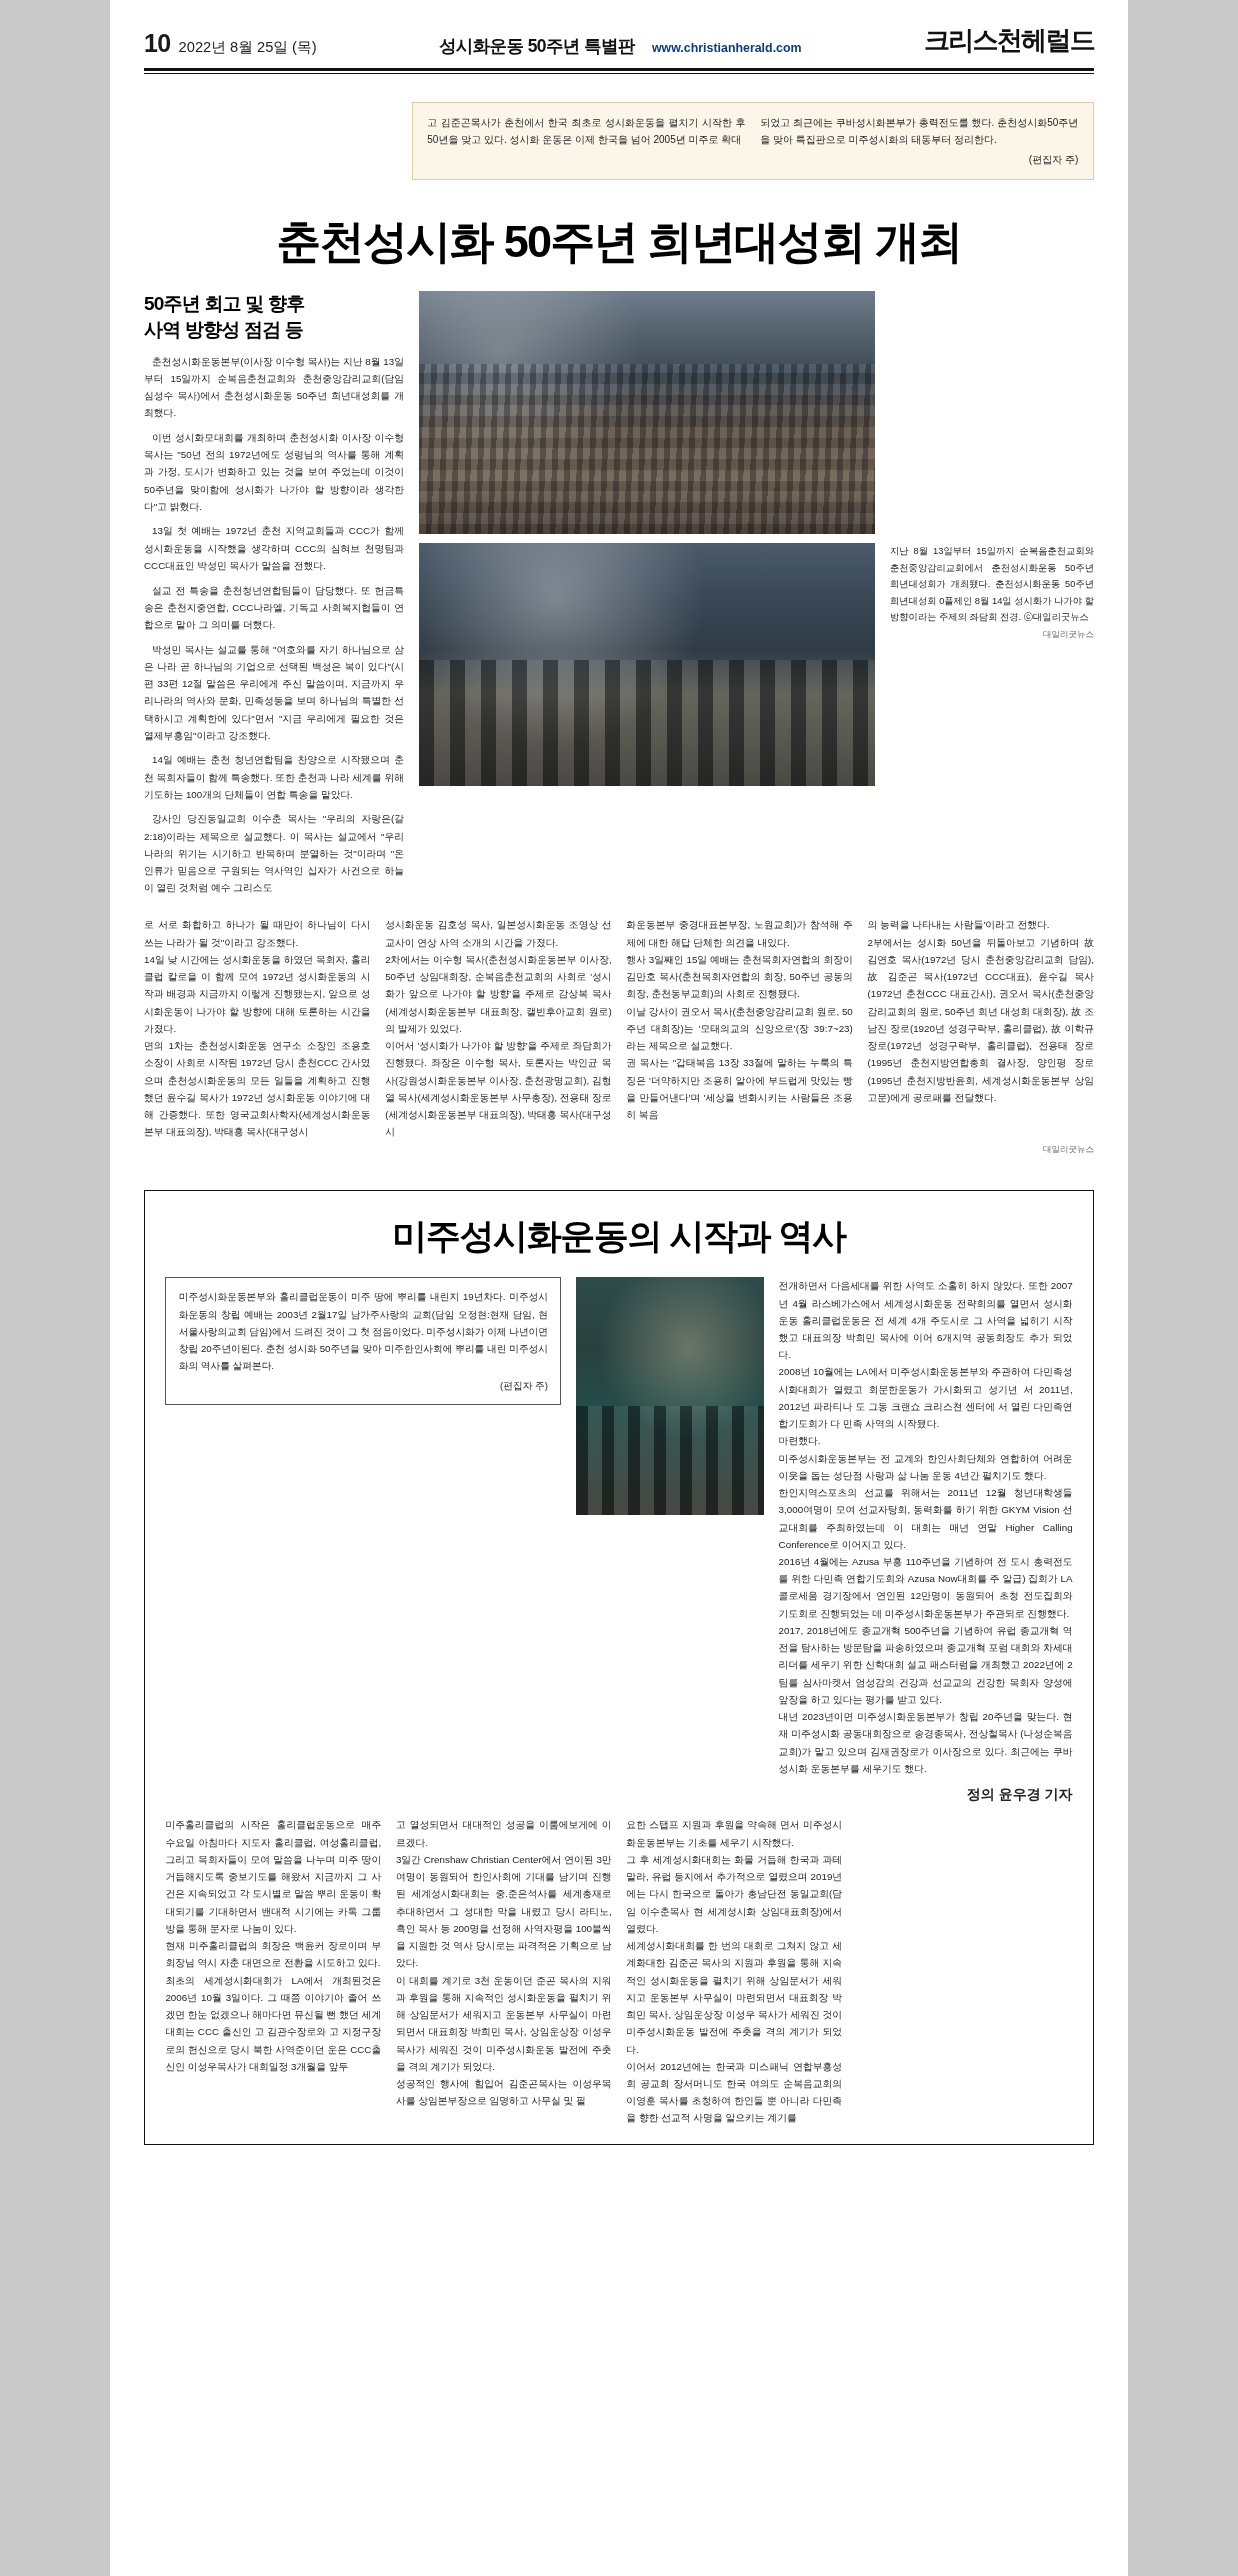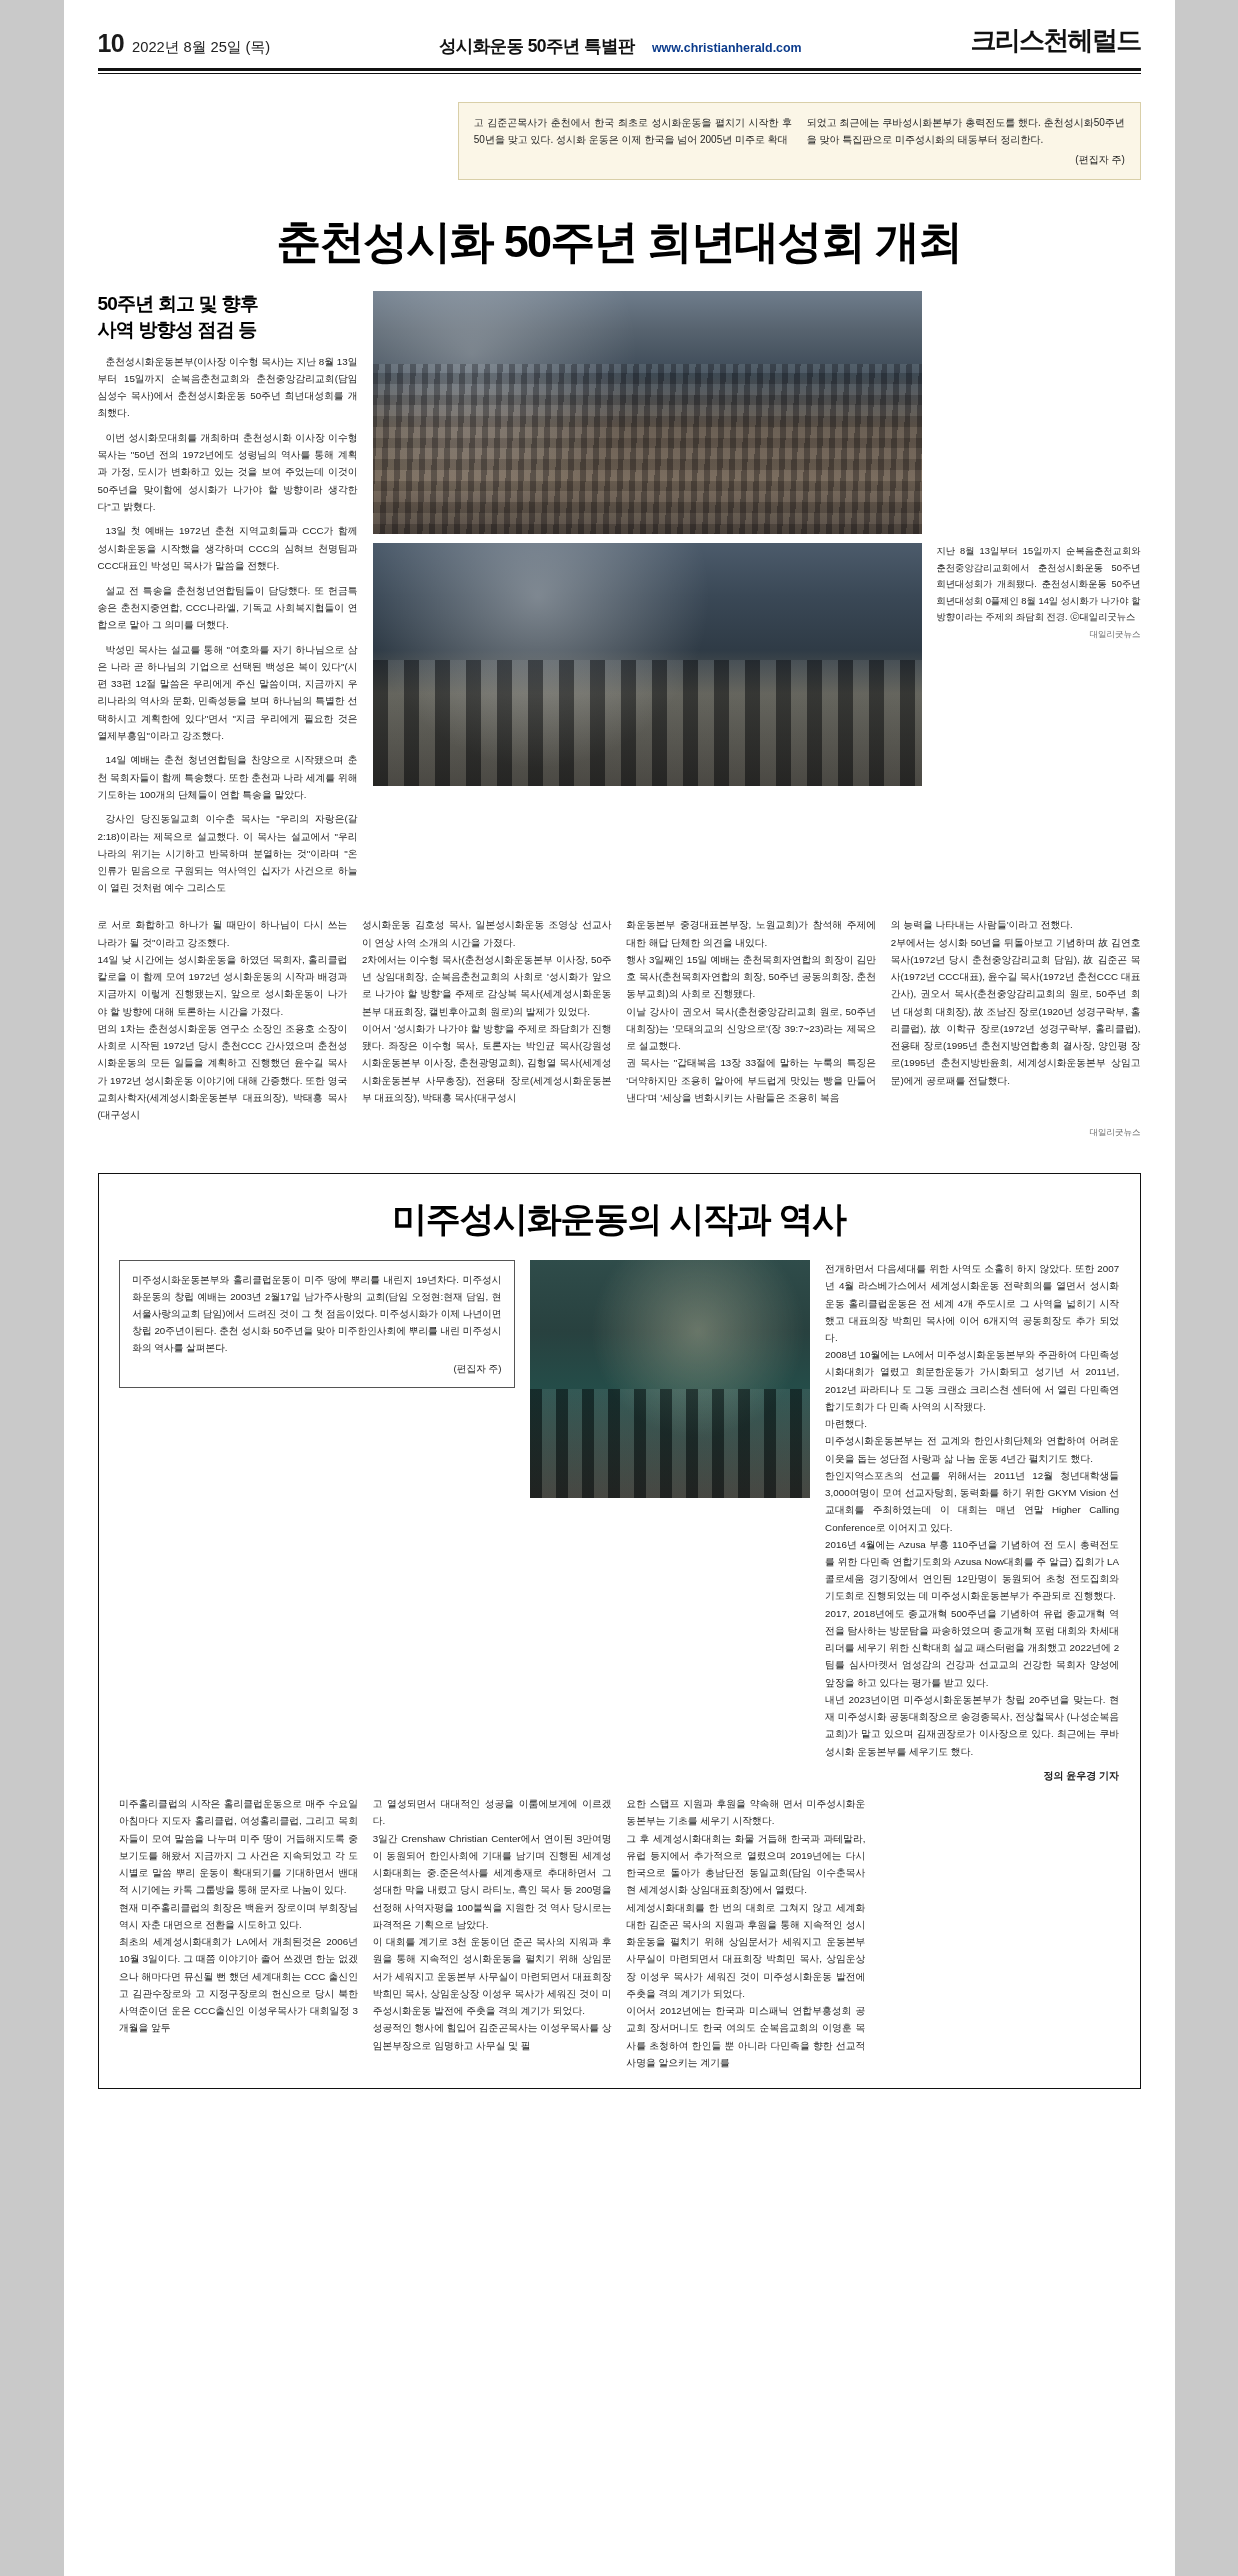--- a/index.html
+++ b/index.html
@@ -1,18 +1,18 @@
 <!DOCTYPE html>
 <html style="font-size:9px"><head>
 <meta charset="utf-8">
 <style>
   html,body{margin:0;padding:0;background:#c9c9c9;}
   body{font-family:"Liberation Sans", sans-serif;}
   .page{
-    width:1111px;min-height:2576px;background:#ffffff;margin:0 auto;position:relative;
+    width:1018px;min-height:2576px;background:#ffffff;margin:0 auto;position:relative;
     box-sizing:border-box;padding:22.6px 34px 17px 34px;
   }
   
   .masthead{display:flex;align-items:flex-end;justify-content:space-between;padding-bottom:6.8px;}
   .mh-left{display:flex;align-items:baseline;gap:8px;}
   .mh-pageno{font-size:25px;font-weight:bold;color:#1a1a1a;letter-spacing:-0.6px;}
   .mh-date{font-size:14.7px;color:#222;}
   .mh-center{text-align:center;flex:1;}
   .mh-title{font-size:17.5px;font-weight:bold;color:#111;letter-spacing:-0.6px;}
   .mh-url{font-size:12.4px;color:#0b3b8c;font-weight:bold;margin-left:14.7px;}
@@ -89,21 +89,21 @@
   .sec2-title{
     text-align:center;font-size:35px;font-weight:bold;letter-spacing:-1.4px;margin:3.4px 0 17px;
   }
   .lead-box{
     border:0.6px solid #555;padding:10.2px 12.4px;font-size:9.7px;line-height:1.76;text-align:justify;
     color:#1c1c1c;
   }
   .lead-box .sign{display:block;text-align:right;margin-top:3.4px;}
   .sec2-grid{display:flex;gap:14.7px;}
   .sec2-head{font-size:16.4px;font-weight:bold;line-height:1.42;letter-spacing:-0.8px;margin:12.4px 0 9px;}
-  .byline{text-align:right;font-size:10px;color:#222;margin-top:9px;font-weight:bold;}
+  .byline{text-align:right;font-size:14px;color:#222;margin-top:9px;font-weight:bold;}
   .w360{width:204px;}
   .flex1{flex:1;}
 </style>
 </head>
 <body>
 
 <div class="page">
 
   <div class="masthead">
     <div class="mh-left">

